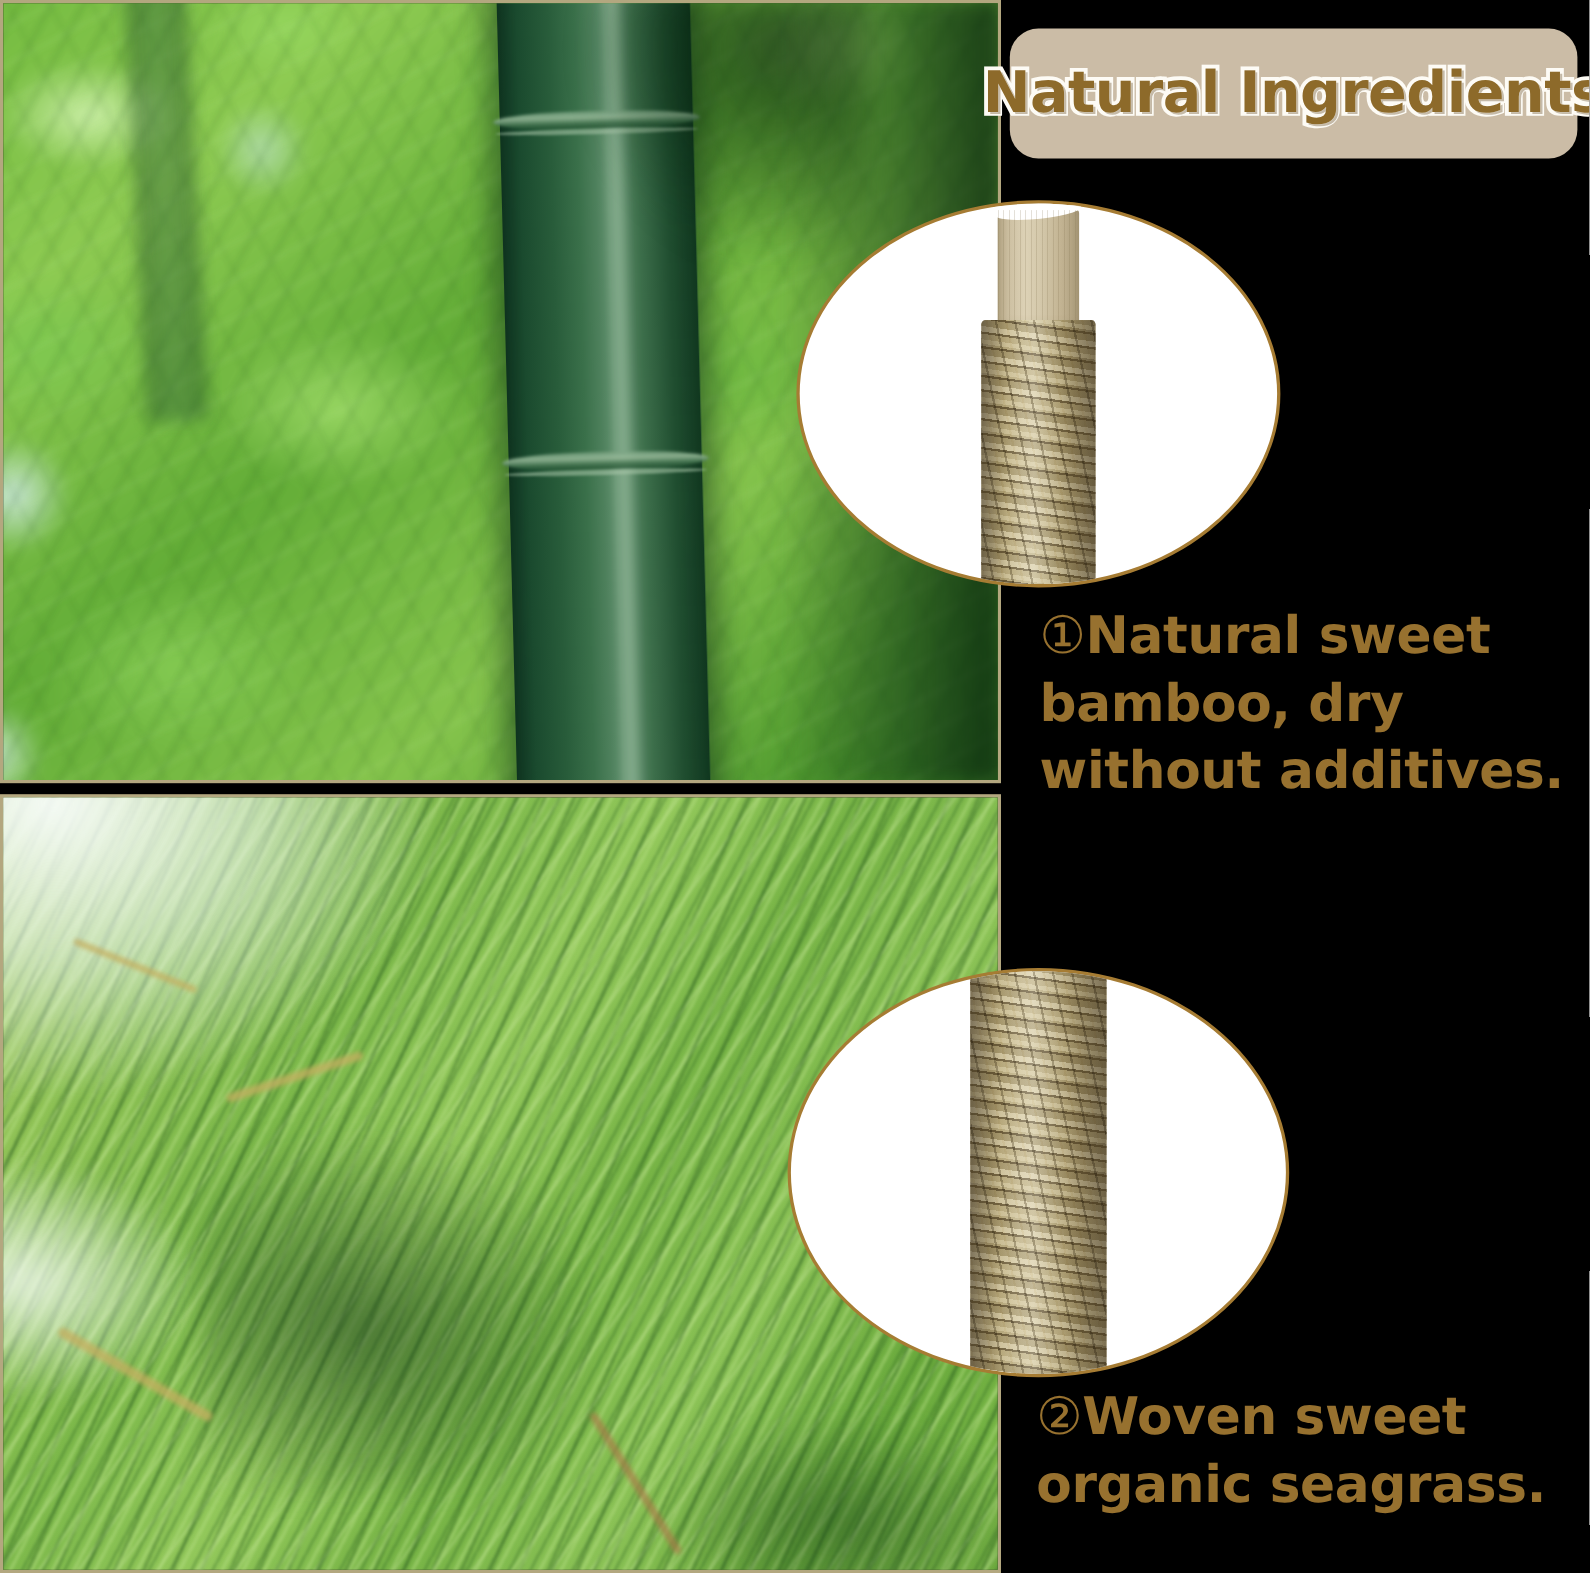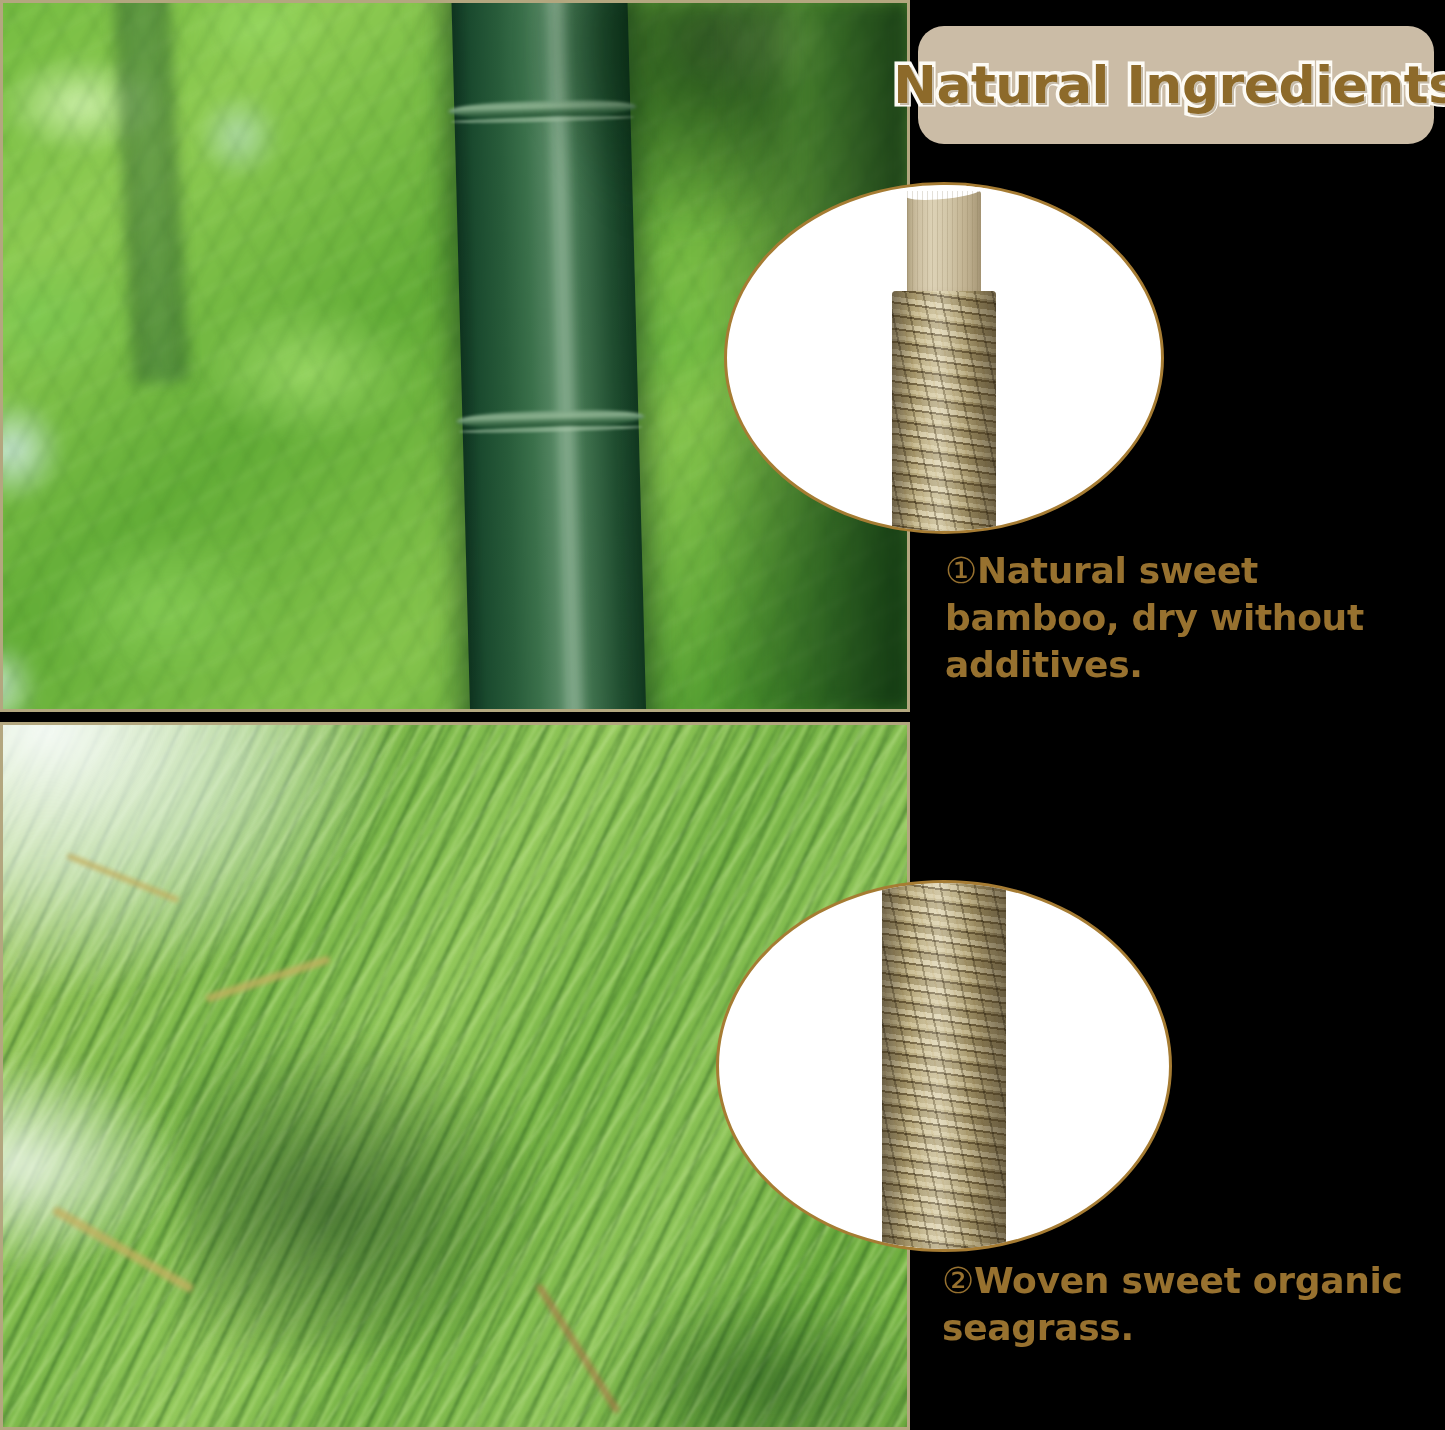--- a/index.html
+++ b/index.html
@@ -385,21 +385,21 @@
        rgba(60,48,24,0.52) 100%);
     pointer-events: none;
   }
 
   
   .feature-text {
     position: absolute;
     font-family: "DejaVu Sans", sans-serif;
     font-weight: bold;
     color: #97712f;
-    font-size: 36px;
+    font-size: 47px;
     line-height: 1.30;
     letter-spacing: -0.3px;
   }
   #feature-1 {
     left: 945px;
     top: 548px;
     width: 492px;
   }
   #feature-2 {
     left: 942px;

